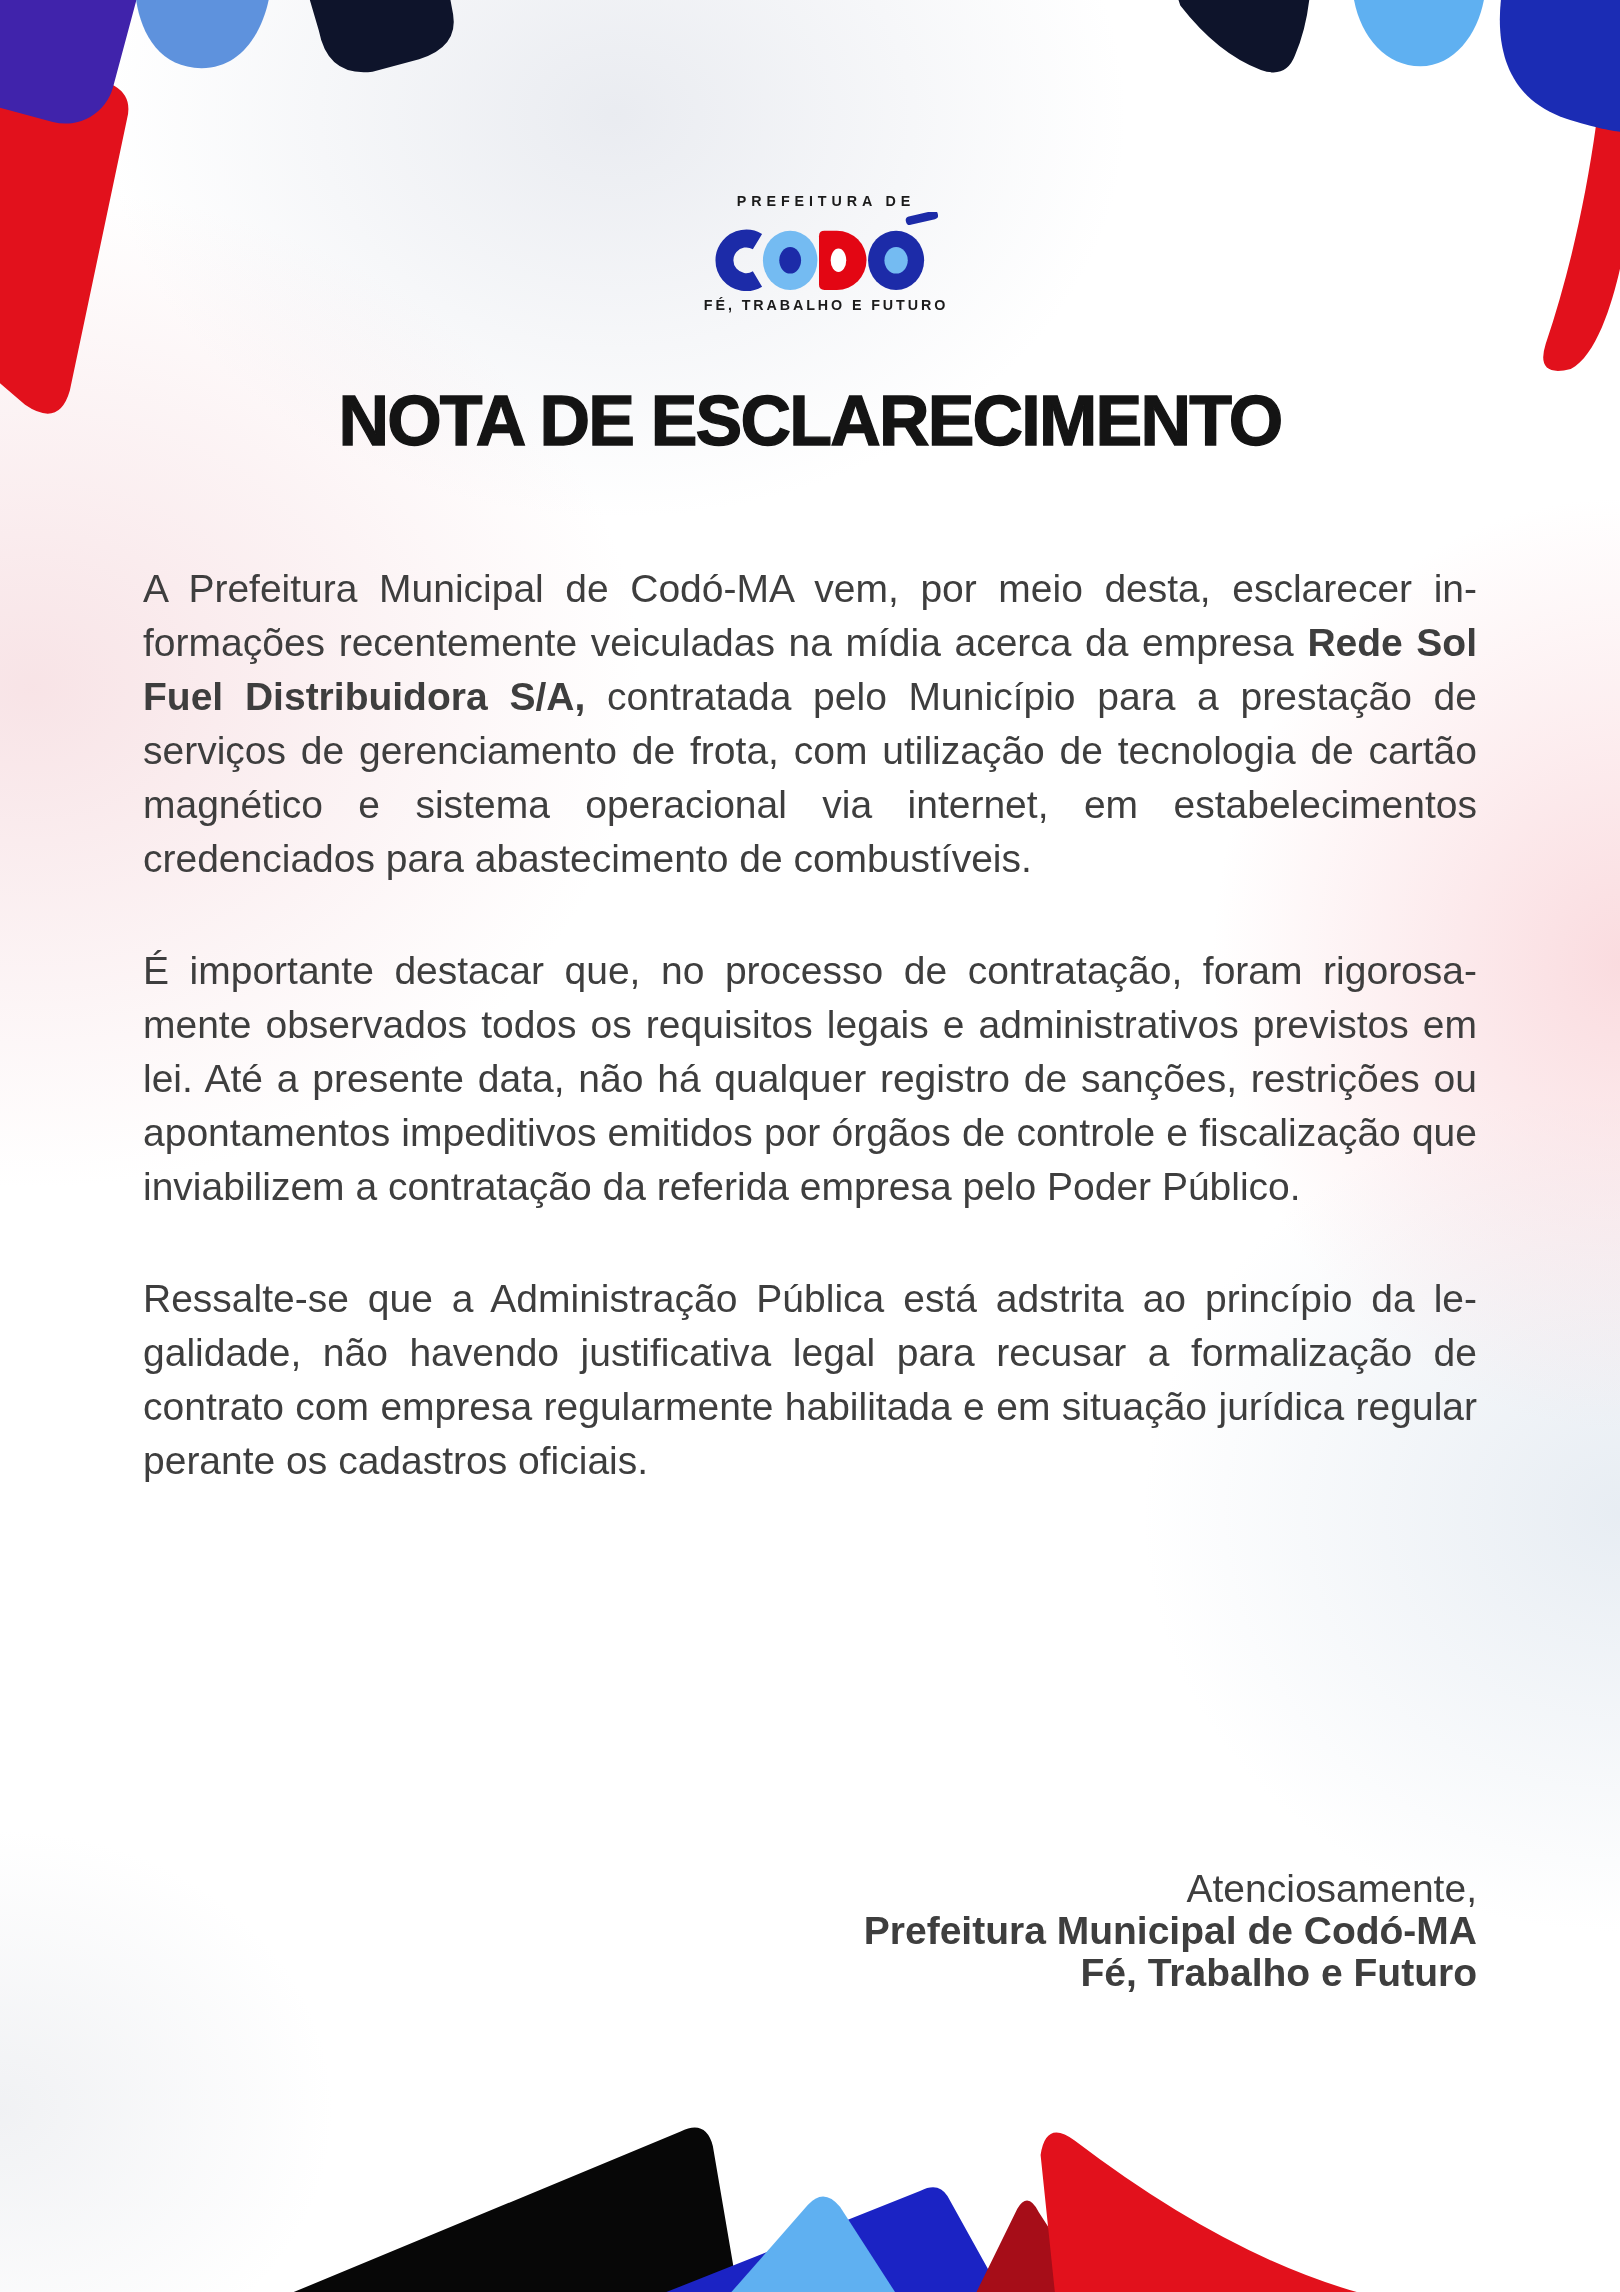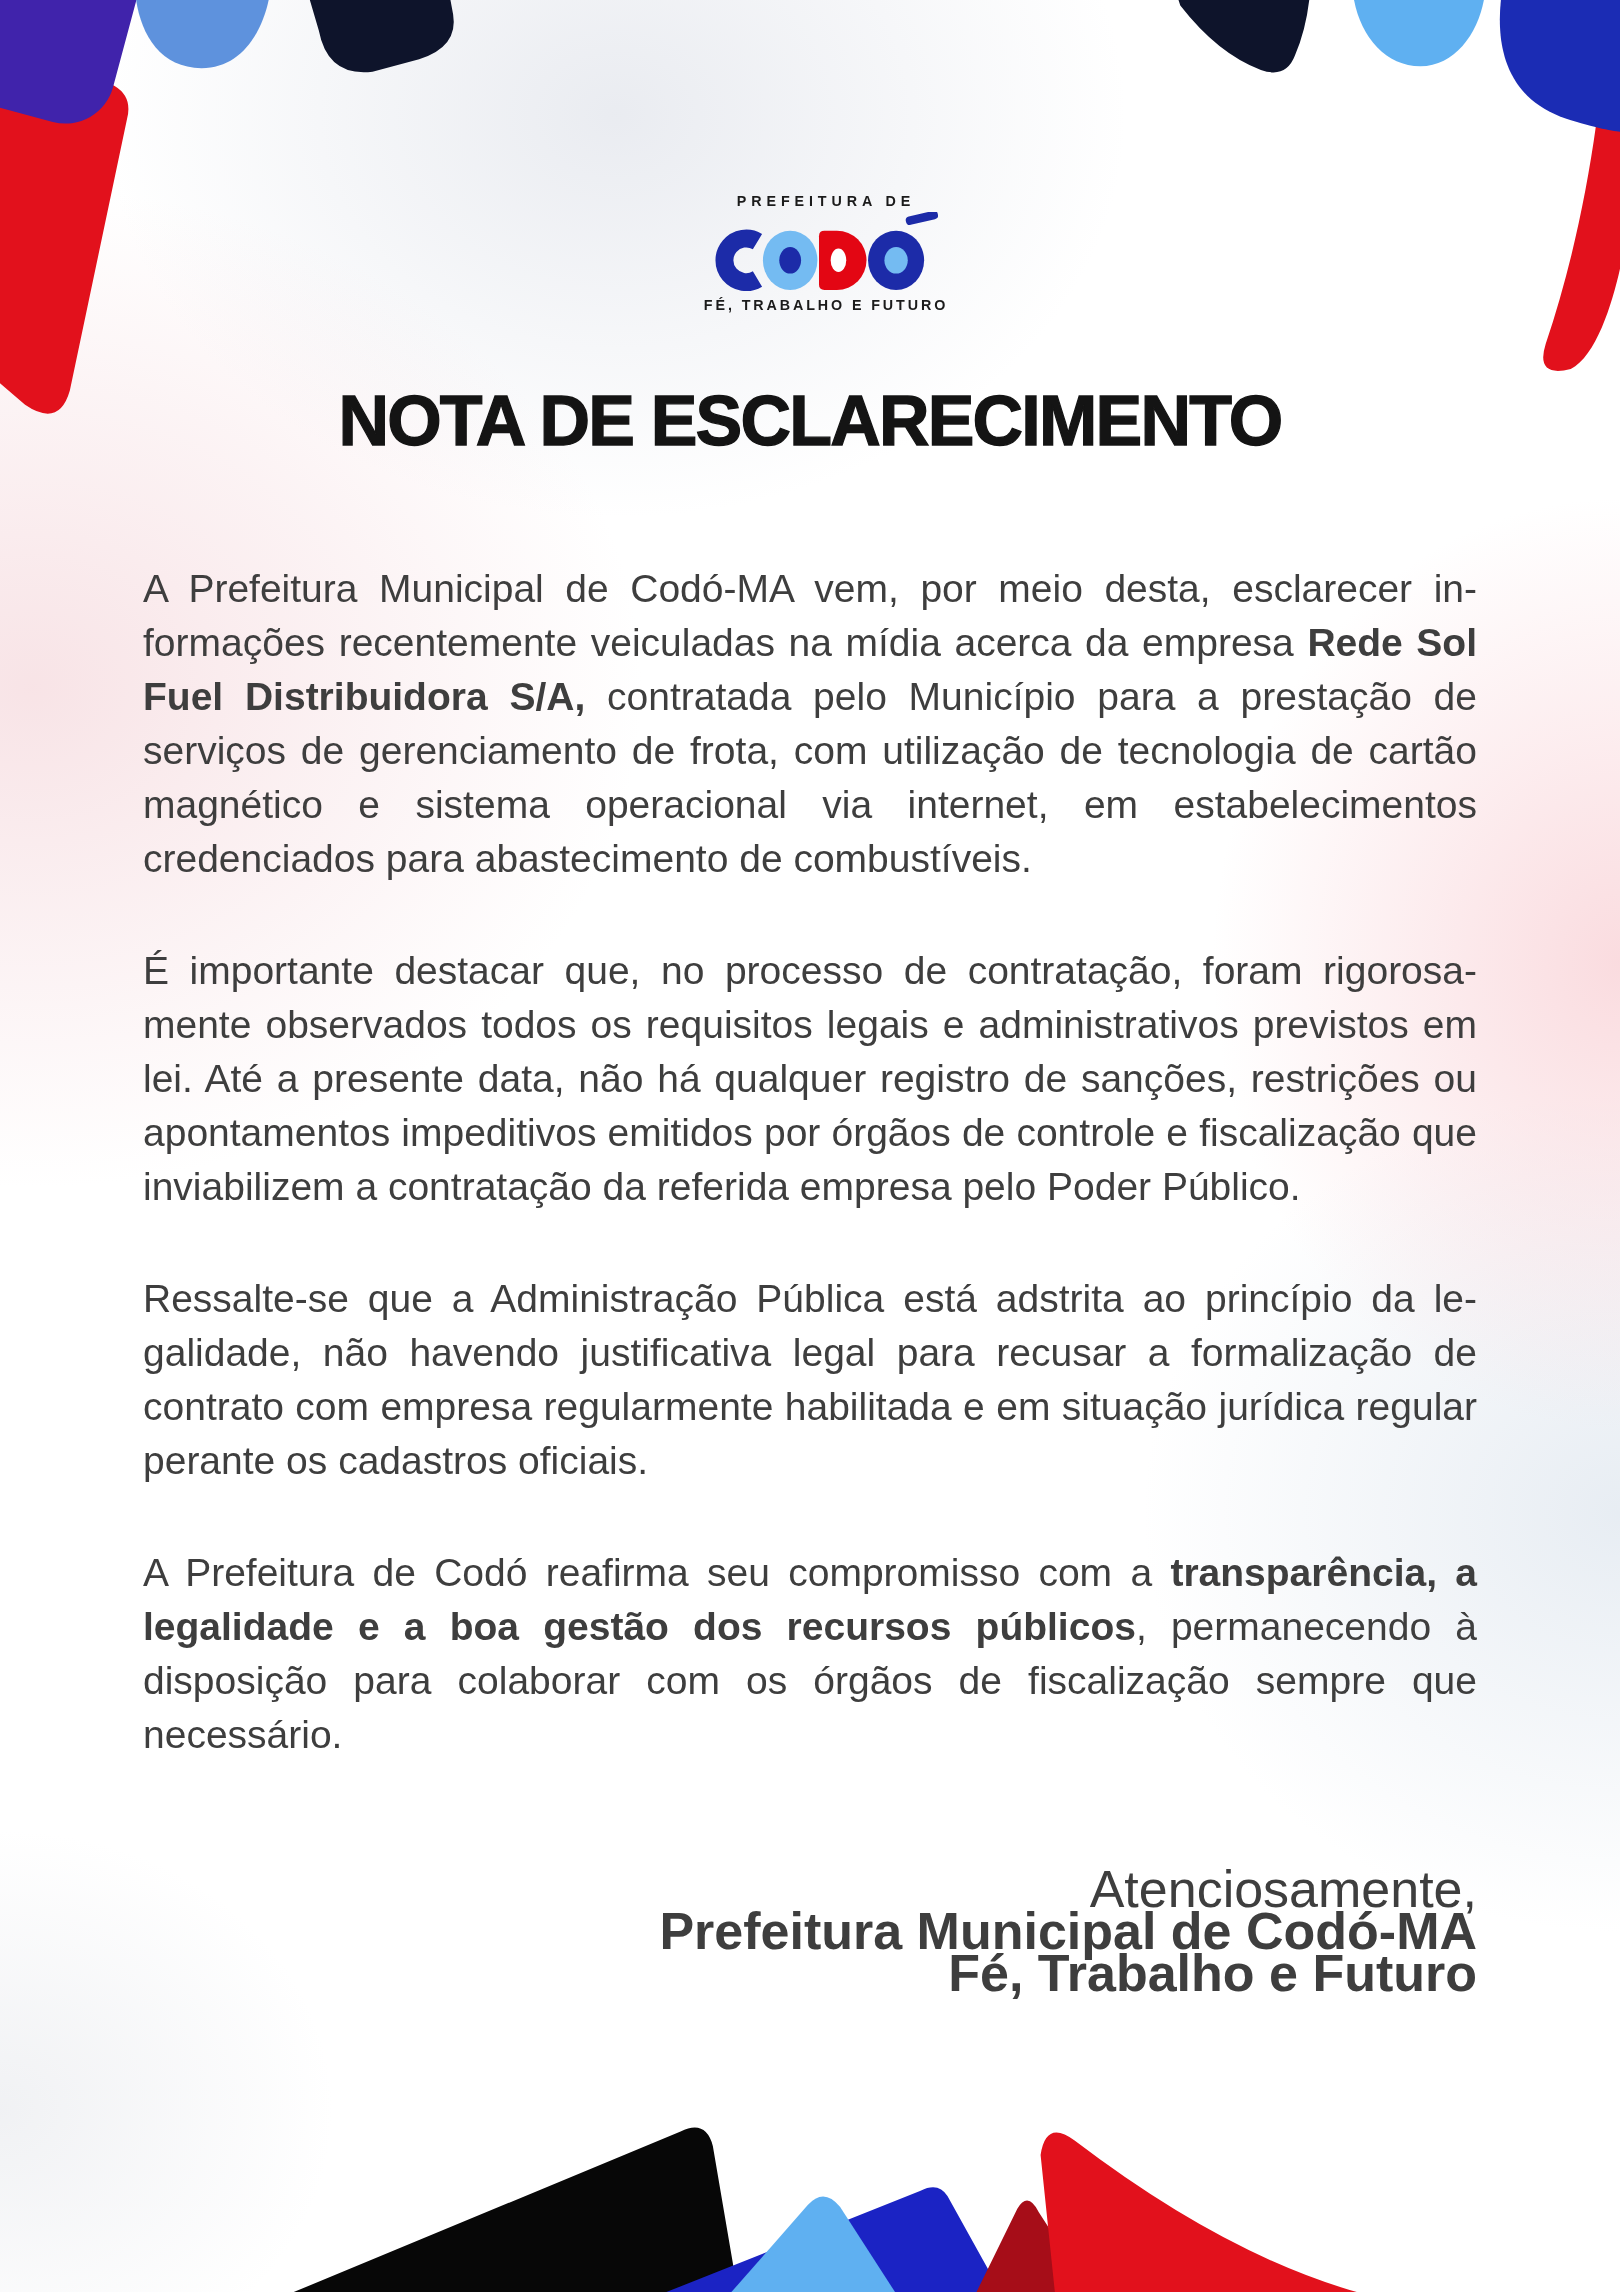--- a/index.html
+++ b/index.html
@@ -53,21 +53,21 @@
     color:var(--text,#3e3e3e);
     text-align:justify;
     hyphens:manual;-webkit-hyphens:manual;
   }
   .body-text p{margin:0 0 58px 0;}
   .body-text b{font-weight:700;}
 
   .signature{
     position:absolute;top:1868px;right:143px;
     text-align:right;
-    font-size:52px;line-height:42px;
+    font-size:39px;line-height:42px;
     color:var(--text,#3e3e3e);
   }
   .signature .sig-bold{font-weight:700;}
 </style>
 </head>
 <body>
 
 <div class="page">
 
   <svg class="deco deco-top" viewBox="0 0 1809 480" aria-hidden="true">
@@ -96,21 +96,20 @@
     </svg>
     <div class="logo-tagline">FÉ, TRABALHO E FUTURO</div>
   </div>
 
   <h1 class="title">NOTA DE ESCLARECIMENTO</h1>
 
   <div class="body-text">
       <p><span>A Prefeitura Municipal de Codó-MA vem, por meio desta, esclarecer in­formações recentemente veiculadas na mídia acerca da empresa </span><b>Rede Sol Fuel Distribuidora S/A,</b><span> contratada pelo Município para a prestação de serviços de gerenciamento de frota, com utilização de tecnologia de cartão magnético e sistema operacional via internet, em estabeleci­mentos credenciados para abastecimento de combustíveis.</span></p>
       <p><span>É importante destacar que, no processo de contratação, foram rigorosa­mente observados todos os requisitos legais e administrativos previstos em lei. Até a presente data, não há qualquer registro de sanções, restri­ções ou apontamentos impeditivos emitidos por órgãos de controle e fiscalização que inviabilizem a contratação da referida empresa pelo Poder Público.</span></p>
       <p><span>Ressalte-se que a Administração Pública está adstrita ao princípio da le­galidade, não havendo justificativa legal para recusar a formalização de contrato com empresa regularmente habilitada e em situação jurídica regular perante os cadastros oficiais.</span></p>
-      <p><span>A Prefeitura de Codó reafirma seu compromisso com a </span><b>transparência, a legalidade e a boa gestão dos recursos públicos</b><span>, permanecendo à disposição para colaborar com os órgãos de fiscalização sempre que necessário.</span></p>
     </div>
 
   <div class="signature">
     <div>Atenciosamente,</div>
     <div class="sig-bold">Prefeitura Municipal de Codó-MA</div>
     <div class="sig-bold">Fé, Trabalho e Futuro</div>
   </div>
 
   <svg class="deco deco-bottom" viewBox="0 0 1809 310" aria-hidden="true">
     <path fill="var(--black)" d="M 326 310 L 760 130 Q 788 116 796 146 L 824 310 Z"></path>

